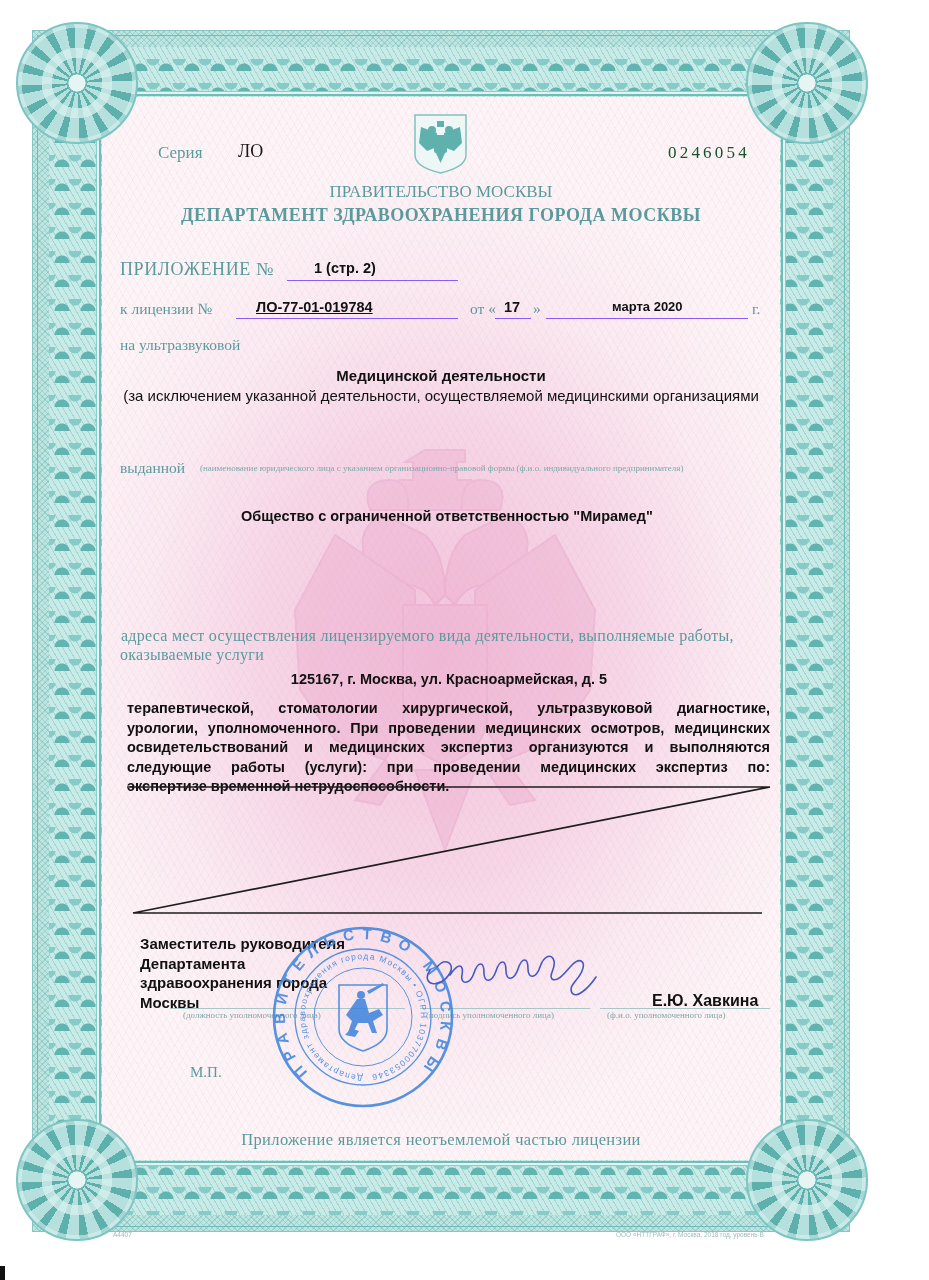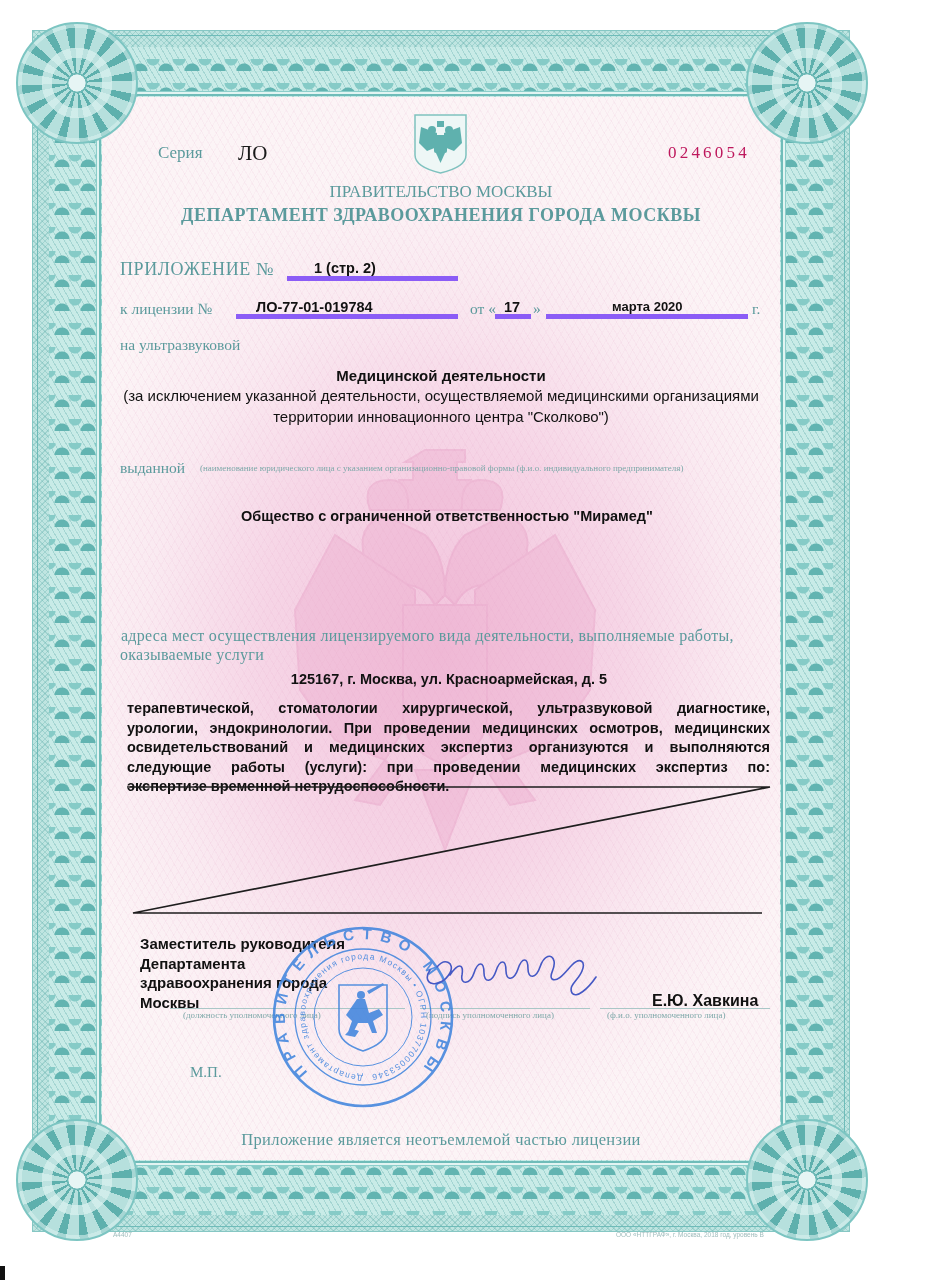--- a/index.html
+++ b/index.html
@@ -36,21 +36,21 @@
     background:
       repeating-linear-gradient(60deg, rgba(225,160,195,.10) 0 1px, transparent 1px 6px),
       repeating-linear-gradient(-60deg, rgba(225,160,195,.08) 0 1px, transparent 1px 7px),
       radial-gradient(ellipse 58% 46% at 50% 52%, #f2c3dc 0%, #f6d5e6 45%, #faeaf1 75%, #fcf4f6 100%); }
 
   .watermark { left:270px; top:440px; width:350px; height:420px; opacity:.55; }
   .serif-label { font-family:"Liberation Serif", serif; color:#5b9a9c; white-space:nowrap; }
   .sans-val { font-family:"Liberation Sans", sans-serif; font-weight:bold; color:#111; white-space:nowrap; }
   .center-box { left:102px; width:678px; text-align:center; white-space:nowrap; }
 
-  .field { border-bottom:5px solid #8b5cf6; height:18px; box-sizing:border-box; }
+  .field { border-bottom:1px solid #8b5cf6; height:18px; box-sizing:border-box; }
 
   .services { left:127px; top:699px; width:643px; font-family:"Liberation Sans", sans-serif;
     font-weight:bold; font-size:14.5px; color:#111; line-height:19.5px; }
   .services .jl { text-align:justify; text-align-last:justify; white-space:nowrap; }
   .services .ll { text-align:left; white-space:nowrap; }
 
   .sig-lines { left:140px; top:934px; font-family:"Liberation Sans", sans-serif; font-weight:bold;
     font-size:15px; color:#111; line-height:19.7px; white-space:nowrap; }
   .caption { font-family:"Liberation Serif", serif; font-size:9px; color:#7fa9aa; white-space:nowrap; }
   .sig-rule { height:1px; background:#a9c7c7; top:1008px; }
@@ -81,78 +81,77 @@
     <path d="M140 150 L60 95 L20 170 L25 250 L60 300 L110 320 L140 270 Z"></path>
     <path d="M200 150 L280 95 L320 170 L315 250 L280 300 L230 320 L200 270 Z"></path>
     <path d="M128 165 h84 v110 q0 35 -42 50 q-42 -15 -42 -50 z"></path>
     <path d="M140 330 L170 410 L200 330 Z"></path>
     <path d="M110 320 l-30 40 l25 5 l20 -30 z"></path>
     <path d="M230 320 l30 40 l-25 5 l-20 -30 z"></path>
   </g>
 </svg>
 
 <span class="abs serif-label" style="left:158px;top:143px;font-size:17px;">Серия</span>
-<span class="abs" style="left:238px;top:141px;font-size:21px;color:#1a1a1a;font-family:'Liberation Serif',serif;">ЛО</span>
+<span class="abs" style="left:238px;top:141px;font-size:18px;color:#1a1a1a;font-family:'Liberation Serif',serif;">ЛО</span>
 
 <svg class="abs" style="left:413px;top:113px;" width="55" height="62" viewBox="0 0 55 62">
   <path d="M2 2 H53 V42 Q53 54 27.5 60 Q2 54 2 42 Z" fill="#eef7f6" stroke="#7fc2bf" stroke-width="1.5"></path>
   <g fill="#5fb1ae">
     <rect x="24" y="8" width="7" height="6"></rect>
     <circle cx="19" cy="17" r="4"></circle>
       <circle cx="36" cy="17" r="4"></circle>
     <path d="M24 20 L8 14 L6 30 L14 38 L24 34 Z"></path>
     <path d="M31 20 L47 14 L49 30 L41 38 L31 34 Z"></path>
     <rect x="21" y="22" width="13" height="18" rx="2"></rect>
     <path d="M23 40 L27.5 50 L32 40 Z"></path>
   </g>
 </svg>
 
-<span class="abs" style="left:668px;top:143px;font-size:17px;letter-spacing:3.2px;color:#be185d;font-family:'Liberation Serif',serif;">0246054</span>
+<span class="abs" style="left:668px;top:143px;font-size:17px;letter-spacing:3.2px;color:#14532d;font-family:'Liberation Serif',serif;">0246054</span>
 
 <div class="abs center-box serif-label" style="top:182px;font-size:17px;">ПРАВИТЕЛЬСТВО МОСКВЫ</div>
 <div class="abs center-box serif-label" style="top:205px;font-size:18px;font-weight:bold;letter-spacing:.5px;">ДЕПАРТАМЕНТ ЗДРАВООХРАНЕНИЯ ГОРОДА МОСКВЫ</div>
 
 <span class="abs serif-label" style="left:120px;top:259px;font-size:18px;letter-spacing:.6px;">ПРИЛОЖЕНИЕ №</span>
 <div class="abs field" style="left:287px;top:263px;width:171px;">
   <span class="abs sans-val" style="left:27px;top:-3px;font-size:14.5px;">1 (стр. 2)</span>
 </div>
 
 <span class="abs serif-label" style="left:120px;top:300px;font-size:15.5px;">к лицензии №</span>
 <div class="abs field" style="left:236px;top:301px;width:222px;">
-  <span class="abs sans-val" style="left:20px;top:-2px;font-size:14.5px;">ЛО-77-01-019784</span>
+  <span class="abs sans-val" style="left:20px;top:-2px;font-size:14.5px;text-decoration:underline;">ЛО-77-01-019784</span>
 </div>
 <span class="abs serif-label" style="left:470px;top:300px;font-size:15.5px;">от «</span>
 <div class="abs field" style="left:495px;top:301px;width:36px;">
   <span class="abs sans-val" style="left:9px;top:-2px;font-size:14.5px;">17</span>
 </div>
 <span class="abs serif-label" style="left:533px;top:300px;font-size:15.5px;">»</span>
 <div class="abs field" style="left:546px;top:301px;width:202px;">
   <span class="abs sans-val" style="left:38px;top:-2px;font-size:13px;margin-left:28px;">марта 2020</span>
 </div>
 <span class="abs serif-label" style="left:752px;top:300px;font-size:15.5px;">г.</span>
 
 <span class="abs serif-label" style="left:120px;top:336px;font-size:15.5px;">на ультразвуковой</span>
 
 <div class="abs center-box" style="top:366px;font-family:'Liberation Sans',sans-serif;color:#111;">
   <div style="font-weight:bold;font-size:15px;line-height:20px;">Медицинской деятельности</div>
   <div style="font-size:15px;line-height:20.5px;">(за исключением указанной деятельности, осуществляемой медицинскими организациями</div>
-  <div style="font-size:15px;line-height:20.5px;">территории инновационного центра "Сколково")</div>
 </div>
 
 <span class="abs serif-label" style="left:120px;top:459px;font-size:15.5px;">выданной</span>
 <span class="abs caption" style="left:200px;top:463px;color:#7fa9aa;">(наименование юридического лица с указанием организационно-правовой формы  (ф.и.о. индивидуального предпринимателя)</span>
 <div class="abs center-box sans-val" style="top:508px;font-size:14.5px;left:108px;">Общество с ограниченной ответственностью "Мирамед"</div>
 
 <div class="abs serif-label" style="left:121px;top:627px;font-size:16px;letter-spacing:.25px;">адреса мест осуществления лицензируемого вида деятельности, выполняемые работы,</div>
 <div class="abs serif-label" style="left:120px;top:646px;font-size:16px;letter-spacing:.25px;">оказываемые услуги</div>
 <div class="abs center-box sans-val" style="top:671px;font-size:14.5px;left:110px;">125167, г. Москва, ул. Красноармейская, д. 5</div>
 
 <div class="abs services">
   <div class="jl">терапевтической, стоматологии хирургической, ультразвуковой диагностике,</div>
-  <div class="jl">урологии, эндокринологии. При проведении медицинских осмотров, медицинских</div>
+  <div class="jl">урологии, уполномоченного. При проведении медицинских осмотров, медицинских</div>
   <div class="jl">освидетельствований и медицинских экспертиз организуются и выполняются</div>
   <div class="jl">следующие работы (услуги): при проведении медицинских экспертиз по:</div>
   <div class="ll">экспертизе временной нетрудоспособности.</div>
 </div>
 
 <svg class="abs" style="left:0;top:0;" width="929" height="1280">
   <polyline points="127,787 770,787 133,913 762,913" fill="none" stroke="#1e1e1e" stroke-width="1.7"></polyline>
 </svg>
 
 <div class="abs sig-lines">

